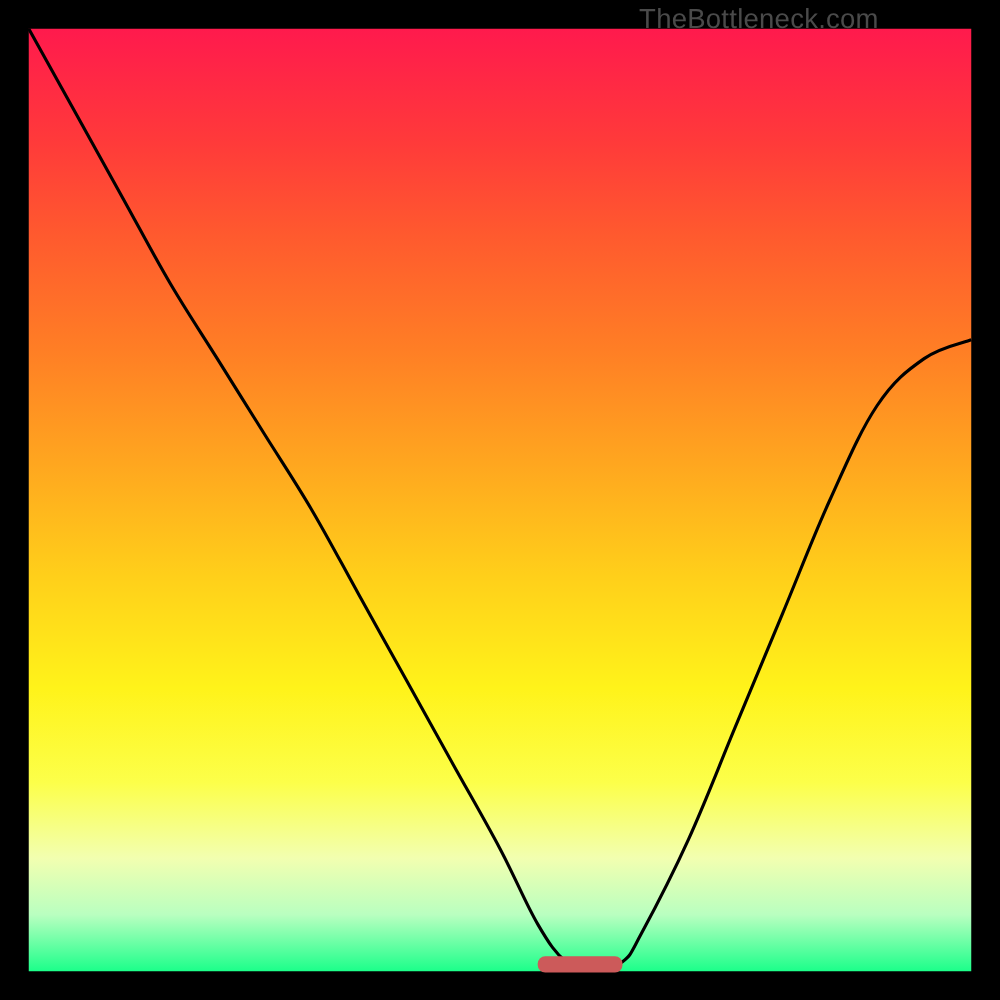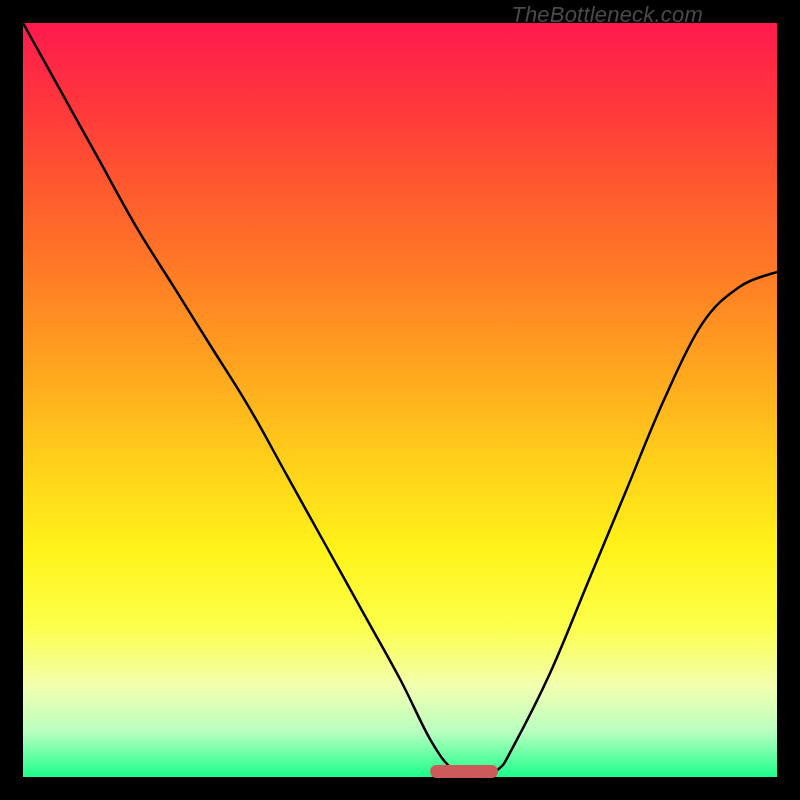--- a/index.html
+++ b/index.html
@@ -8,21 +8,20 @@
     width: 800px;
     height: 800px;
     background: #000;
     overflow: hidden;
   }
   .frame {
     position: relative;
     width: 709px;
     height: 800px;
     background: #000;
-    font-style: italic;
   }
   .plot-area {
     position: absolute;
     left: 23px;
     top: 23px;
     width: 754px;
     height: 754px;
     background: linear-gradient(to bottom,
       #ff1a4d 0%,
       #ff3a3a 12%,

